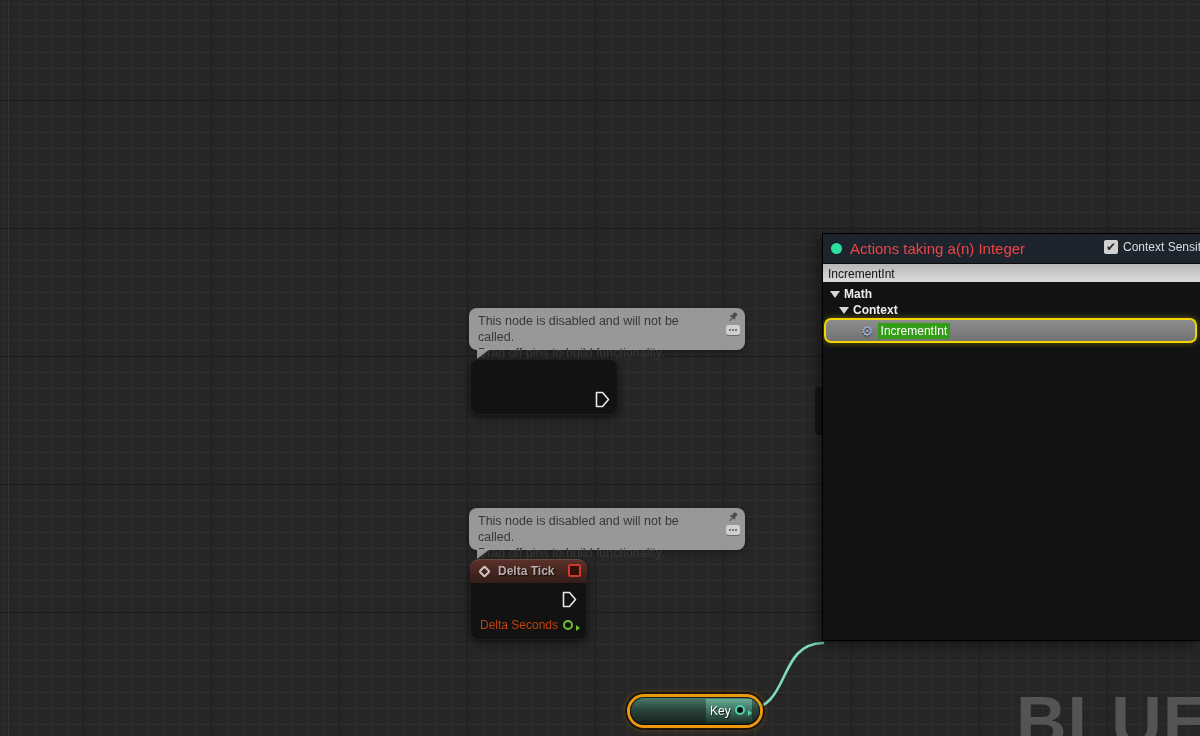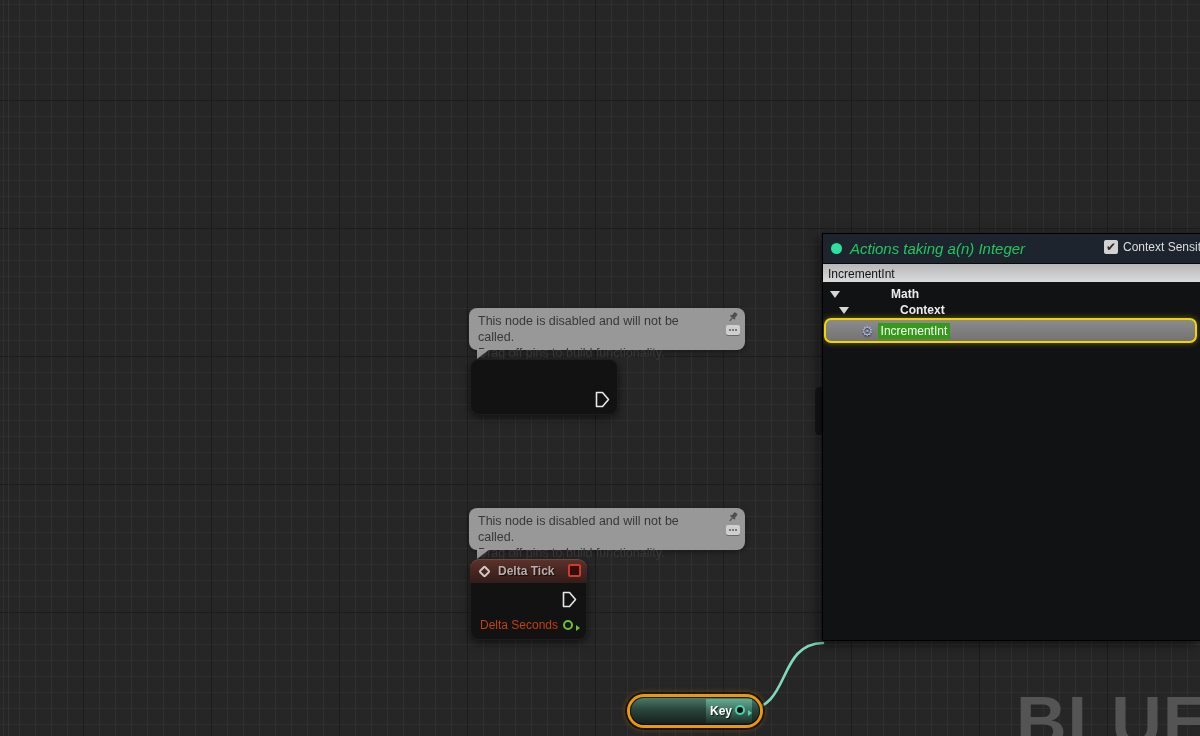--- a/index.html
+++ b/index.html
@@ -67,45 +67,44 @@
   
   .key-node{
     position:absolute;left:627px;top:694px;width:136px;height:34px;z-index:10;
     background:#ea980d;border-radius:18px;padding:3px;
     box-shadow:0 0 0 2px rgba(0,0,0,.65), 0 0 7px rgba(234,152,13,.55);
   }
   .key-inner{
     position:relative;width:100%;height:100%;border-radius:14px;overflow:hidden;
     background:linear-gradient(180deg,#4e7d6e 0%,#2a453c 45%,#131d19 100%);
     box-shadow:inset 0 0 0 1px rgba(0,0,0,.7);
-    font-weight:bold;
   }
   .key-hot{position:absolute;left:76px;top:2px;width:46px;height:24px;
     background:linear-gradient(180deg,rgba(126,224,192,.50),rgba(46,100,83,.18));}
   .key-label{position:absolute;left:80px;top:7px;font-size:12px;color:#fff;text-shadow:1px 1px 1px rgba(0,0,0,.7);}
   .pin-teal{border:2px solid #49d6ae;left:105px;top:8px;}
   .pin-teal:after{border-left:4px solid #49d6ae;}
 
   
   .panel{
     position:absolute;left:822px;top:233px;width:378px;height:408px;z-index:20;
     background:#111214;border-left:1px solid #000;border-top:1px solid #000;border-bottom:1px solid #000;
     box-shadow:-4px 4px 10px rgba(0,0,0,.5);overflow:hidden;
   }
   .panel-header{height:29px;background:#1d242e;display:flex;align-items:center;padding:0 8px;position:relative;}
   .green-dot{width:11px;height:11px;border-radius:50%;background:#2ee0a0;margin-right:8px;flex:none;}
-  .panel-title{font-size:15px;color:#22c55e;white-space:nowrap;font-style:italic;}
+  .panel-title{font-size:15px;color:#ef4444;white-space:nowrap;}
   .ctx-sensitive{position:absolute;left:281px;top:6px;display:flex;align-items:center;white-space:nowrap;}
   .checkbox{width:14px;height:14px;background:#d2d2d2;border-radius:2px;color:#2b2b2b;font-size:12px;line-height:14px;
     text-align:center;margin-right:5px;flex:none;}
   .ctx-label{font-size:12px;color:#dedede;}
   .search-bar{height:19px;background:linear-gradient(180deg,#b7b7b7,#dbdbdb);border-top:1px solid #0a0a0a;}
   .search-input{width:100%;height:100%;border:none;background:transparent;font-size:12px;color:#141414;padding:0 5px;outline:none;}
   .tree{position:relative;height:359px;background:#111214;}
-  .tree-row{position:absolute;display:flex;align-items:center;height:16px;gap:47px;}
+  .tree-row{position:absolute;display:flex;align-items:center;height:16px;}
   .expander{width:0;height:0;border-left:5px solid transparent;border-right:5px solid transparent;border-top:7px solid #d6d6d6;margin-right:4px;flex:none;}
   .tree-label{font-size:12px;font-weight:bold;color:#ededed;white-space:nowrap;}
   .row-math{left:7px;top:4px;}
   .row-integer{left:16px;top:20px;}
   .selected-row{
     position:absolute;left:1px;top:36px;width:373px;height:25px;
     border:2px solid #f2d500;border-radius:7px;
     background:linear-gradient(180deg,#8c8c8c,#727272);
     display:flex;align-items:center;padding-left:35px;
     box-shadow:0 0 6px rgba(242,213,0,.4);

